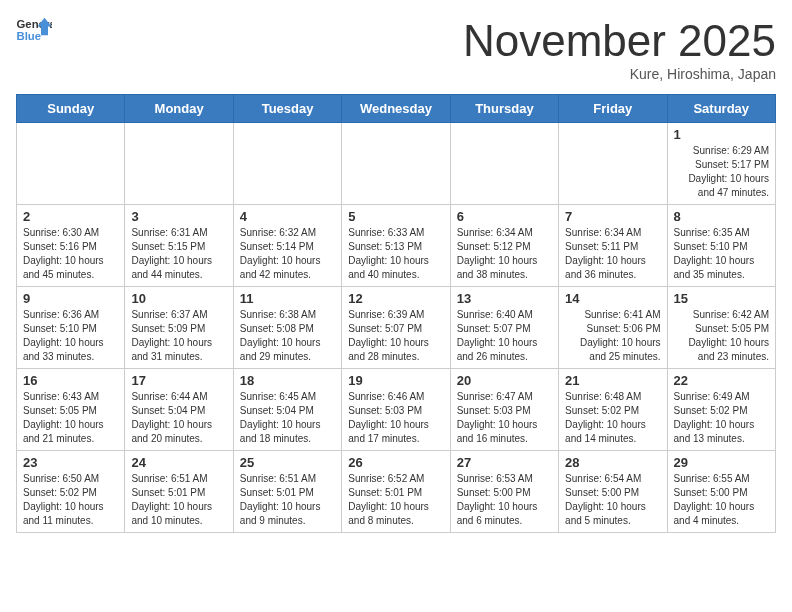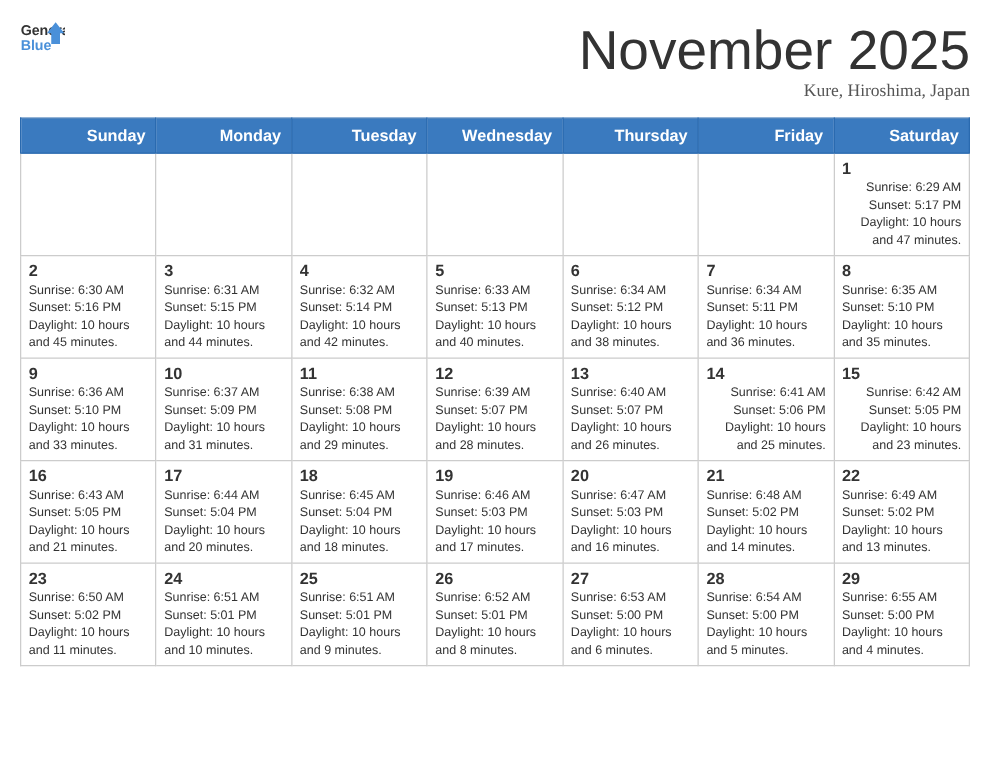--- a/index.html
+++ b/index.html
@@ -29,31 +29,30 @@
       text-align: right;
     }
     .month-title {
       font-size: 44px;
       font-weight: normal;
       color: #333;
     }
     .subtitle {
       font-size: 14px;
       color: #555;
-      font-family: Liberation Serif, serif;
     }
     .calendar {
       width: 100%;
       border-collapse: collapse;
       border: 1px solid #ccc;
     }
     .calendar th {
       background-color: #3a7abf;
       color: #fff;
-      text-align: right;
+      text-align: center;
       padding: 6px 8px;
       font-size: 13px;
       font-weight: bold;
       border: 1px solid #2a6aaf;
     }
     .calendar td {
       vertical-align: top;
       padding: 4px 6px;
       font-size: 10px;
       color: #333;

